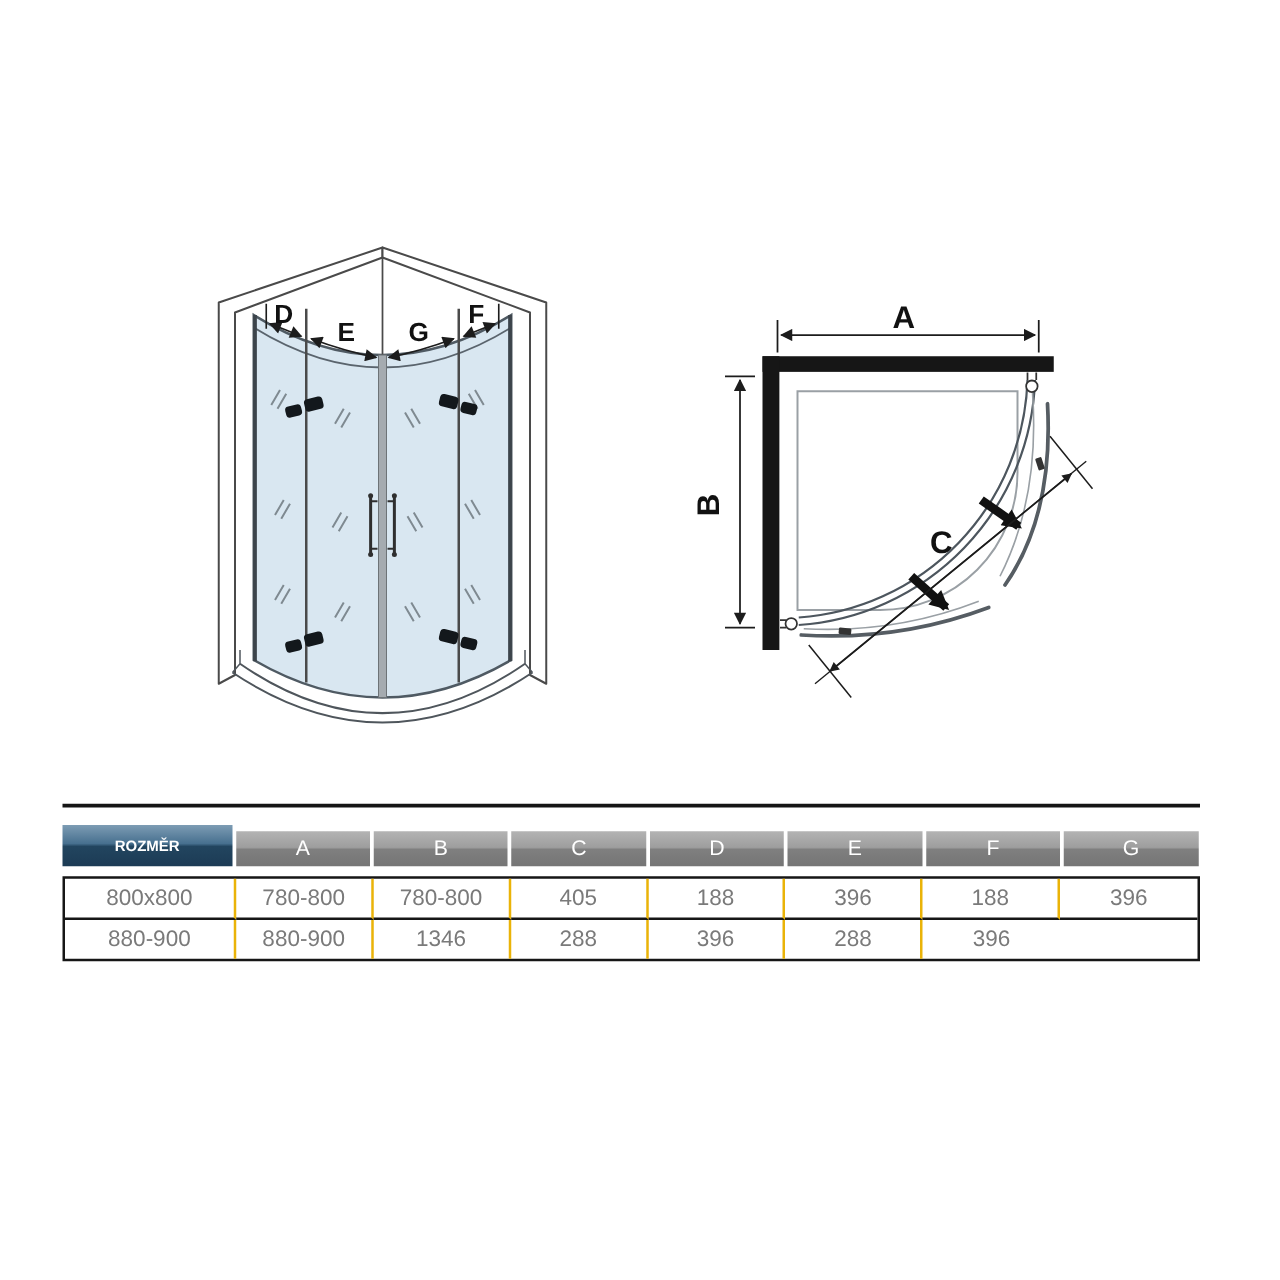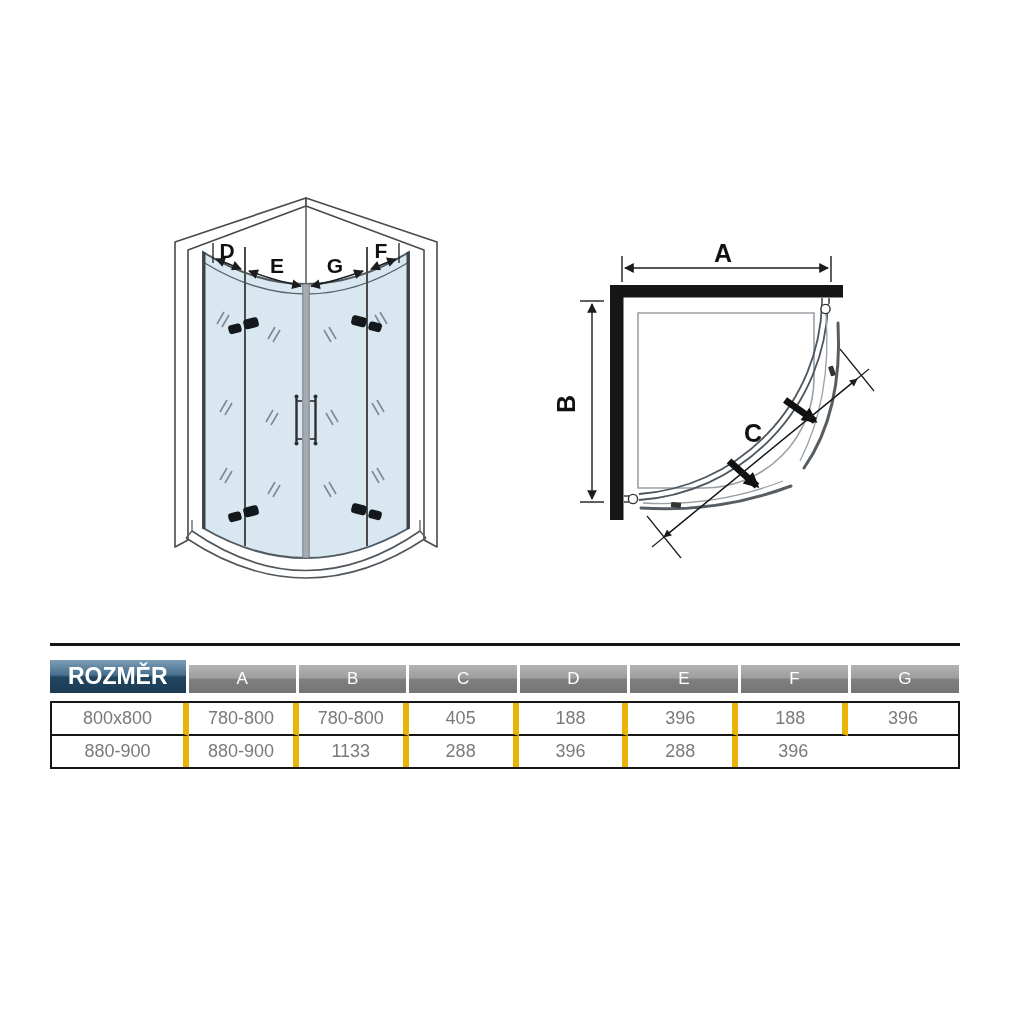--- a/index.html
+++ b/index.html
@@ -9,26 +9,26 @@
   .dim-label{font-family:"Liberation Sans",sans-serif;font-weight:700;font-size:21px;fill:#111;}
   .dim-label-big{font-family:"Liberation Sans",sans-serif;font-weight:700;font-size:25px;fill:#111;}
 
   
   .table-wrap{position:absolute;left:50px;top:643px;width:910px;}
   .top-rule{height:3px;background:#151515;}
   .thead{display:grid;grid-template-columns:137px repeat(7,1fr);align-items:end;margin-top:14px;height:33px;}
   .hcell{height:28px;margin:0 1.5px;display:flex;align-items:center;justify-content:center;
          color:#ffffff;font-size:17px;
          background:linear-gradient(180deg,#b3b3b3 0%,#9e9e9e 46%,#7f7f7f 52%,#757575 100%);}
-  .hcell.first{height:33px;margin-left:0;font-weight:700;font-size:23px;
+  .hcell.first{height:33px;margin-left:0;font-weight:700;font-size:12px;
          background:linear-gradient(180deg,#7d9cb4 0%,#47708f 45%,#22455f 52%,#1c3b55 100%);}
   .tbody{display:grid;grid-template-columns:137px repeat(7,1fr);margin-top:8px;
          border:2px solid #161616;background:#ffffff;}
   .dcell{height:31px;display:flex;align-items:center;justify-content:center;
-         color:#7a7a7a;font-size:18px;border-right:6px solid #eab308;border-bottom:2px solid #161616;}
+         color:#7a7a7a;font-size:18px;border-right:2px solid #eab308;border-bottom:2px solid #161616;}
   .dcell.lastcol{border-right:none;}
   .dcell.lastrow{border-bottom:none;}
 </style>
 </head>
 <body>
 
 <div class="canvas">
 
   <svg style="left:165px;top:190px;" width="280" height="395" viewBox="165 190 280 395">
     <defs>
@@ -219,21 +219,21 @@
       <div class="dcell">780-800</div>
       <div class="dcell">780-800</div>
       <div class="dcell">405</div>
       <div class="dcell">188</div>
       <div class="dcell">396</div>
       <div class="dcell">188</div>
       <div class="dcell lastcol">396</div>
 
       <div class="dcell lastrow">880-900</div>
       <div class="dcell lastrow">880-900</div>
-      <div class="dcell lastrow">1133</div>
+      <div class="dcell lastrow">1346</div>
       <div class="dcell lastrow">288</div>
       <div class="dcell lastrow">396</div>
       <div class="dcell lastrow">288</div>
       <div class="dcell lastcol lastrow">396</div>
     </div>
   </div>
 
 </div>
 
 </body></html>

